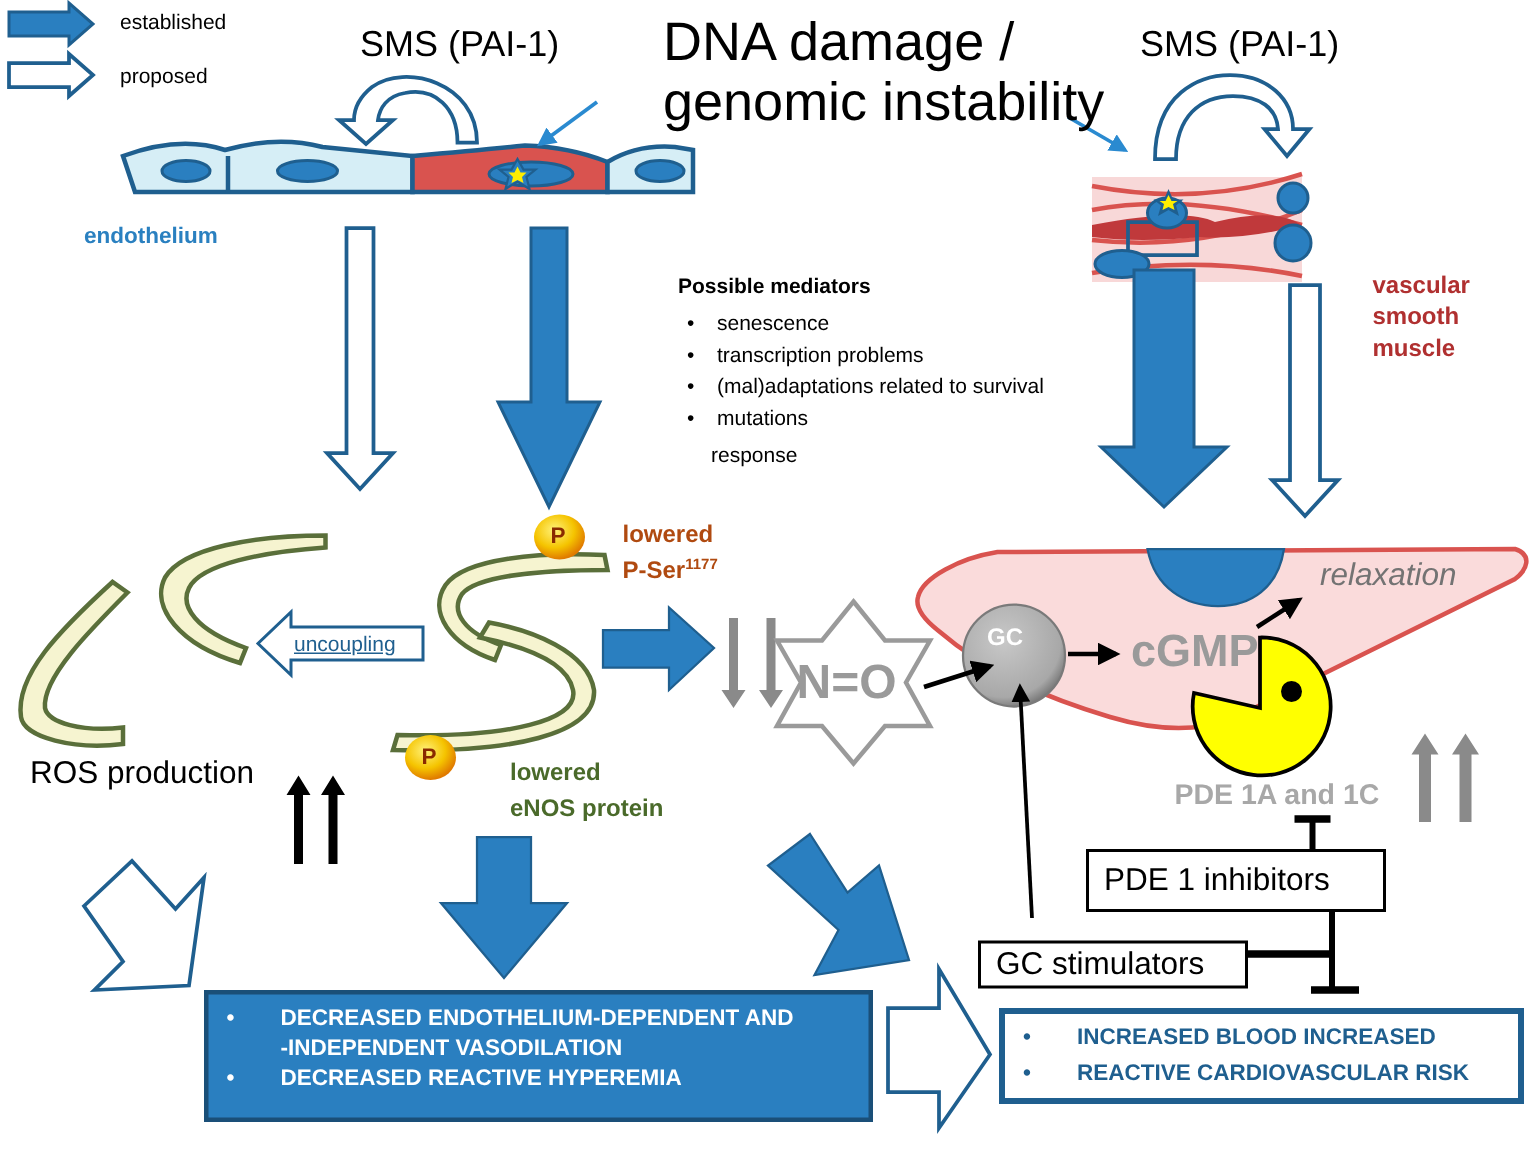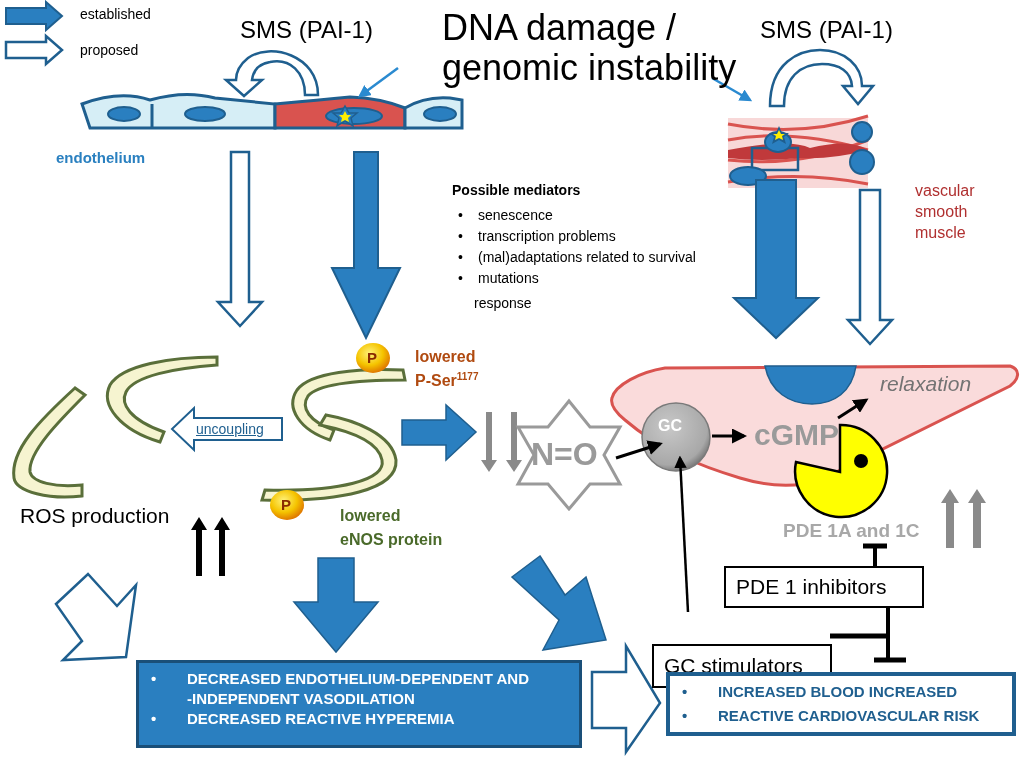--- a/index.html
+++ b/index.html
@@ -4,21 +4,21 @@
 <style>
   html, body { margin: 0; padding: 0; background: #ffffff; }
   body { width: 1024px; height: 768px; position: relative; overflow: hidden;
          font-family: "Liberation Sans", "DejaVu Sans", sans-serif; }
   svg#diagram { position: absolute; left: 0; top: 0; }
   .abs { position: absolute; margin: 0; }
   .legend-label { font-size: 14px; color: #000; }
   .sms { font-size: 24px; color: #000; }
   .title { font-size: 36px; line-height: 40px; color: #000; }
   .blue-label { font-size: 15px; font-weight: bold; color: #2a80c0; }
-  .red-label { font-size: 16px; font-weight: normal; color: #b03030; line-height: 21px; }
+  .red-label { font-size: 16px; font-weight: bold; color: #b03030; line-height: 21px; }
   .mediators { font-size: 14px; color: #000; line-height: 21px; }
   .mediators h4 { margin: 0; font-size: 14px; font-weight: bold; }
   .mediators ul { margin: 4px; padding-left: 22px; list-style: none; }
   .mediators li { position: relative; }
   .mediators li::before { content: "•"; position: absolute; left: -20px; }
   .orange-label { font-size: 16px; font-weight: bold; color: #b04a10; line-height: 20px; }
   .green-label { font-size: 16px; font-weight: bold; color: #4a6a2a; line-height: 24px; }
   .ros { font-size: 21px; color: #000; }
   .uncoupling { font-size: 14px; color: #1f5f8f; }
   .relax { font-size: 21px; color: #737373; font-style: italic; }
@@ -255,21 +255,21 @@
 
 <div class="abs no-text" style="left:531px; top:436px;">N=O</div>
 <div class="abs gc-text" style="left:658px; top:417px;">GC</div>
 <div class="abs cgmp" style="left:754px; top:418px;">cGMP</div>
 <div class="abs relax" style="left:880px; top:372px;">relaxation</div>
 <div class="abs pde" style="left:783px; top:520px;">PDE 1A and 1C</div>
 
 <div class="abs box" style="left:724px; top:566px; width:200px; height:42px;">
   <span>PDE 1 inhibitors</span>
 </div>
-<div class="abs box" style="left:652px; top:644px; width:180px; height:44px;">
+<div class="abs box" style="left:652px; top:627px; width:180px; height:32px;">
   <span>GC stimulators</span>
 </div>
 
 <div class="abs outcome-left" style="left:136px; top:660px; width:446px; height:88px;">
   <ul>
     <li>
       <span class="bullet">•</span>
       <span>
         <span style="display:block;">DECREASED ENDOTHELIUM-DEPENDENT AND</span>
         <span style="display:block;">-INDEPENDENT VASODILATION</span>

